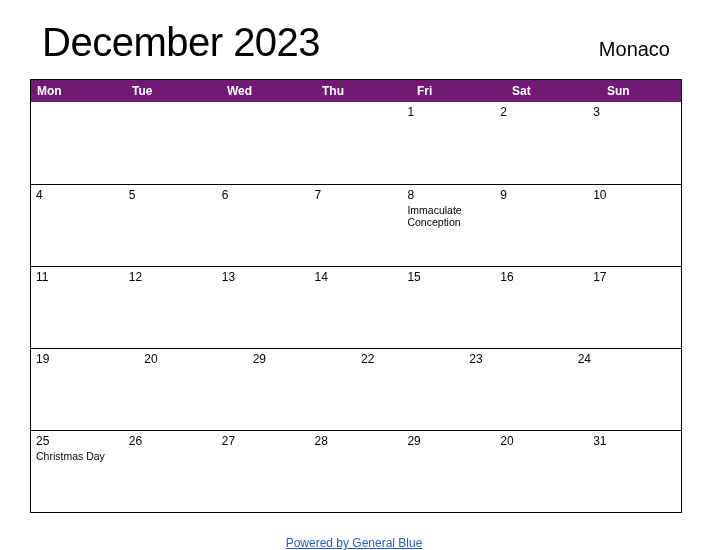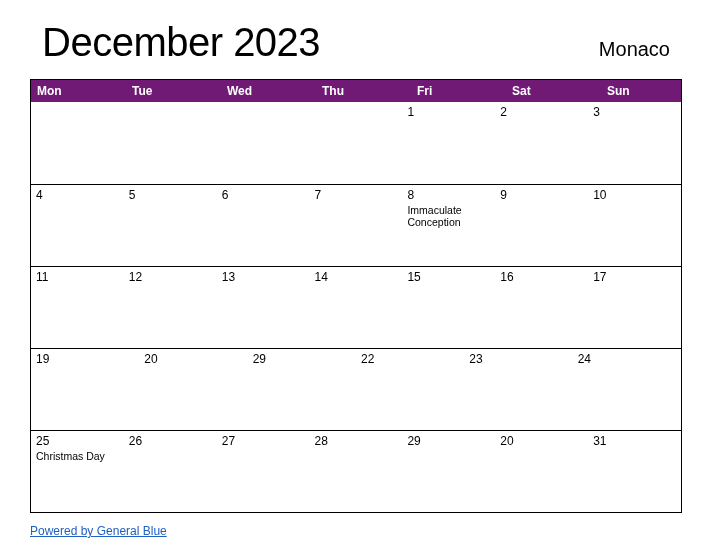--- a/index.html
+++ b/index.html
@@ -74,22 +74,22 @@
     .day-number {
       font-size: 12px;
       line-height: 1.3;
     }
     .holiday {
       font-size: 10.5px;
       line-height: 1.2;
       margin-top: 0px;
     }
     .footer {
-      text-align: left;
-      margin-top: 8px;
+      text-align: center;
+      margin-top: 20px;
       padding-right: 4px;
     }
     .footer-link {
       color: #2060c0;
       font-size: 12px;
       text-decoration: underline;
       cursor: pointer;
     }
   </style>
 </head>

